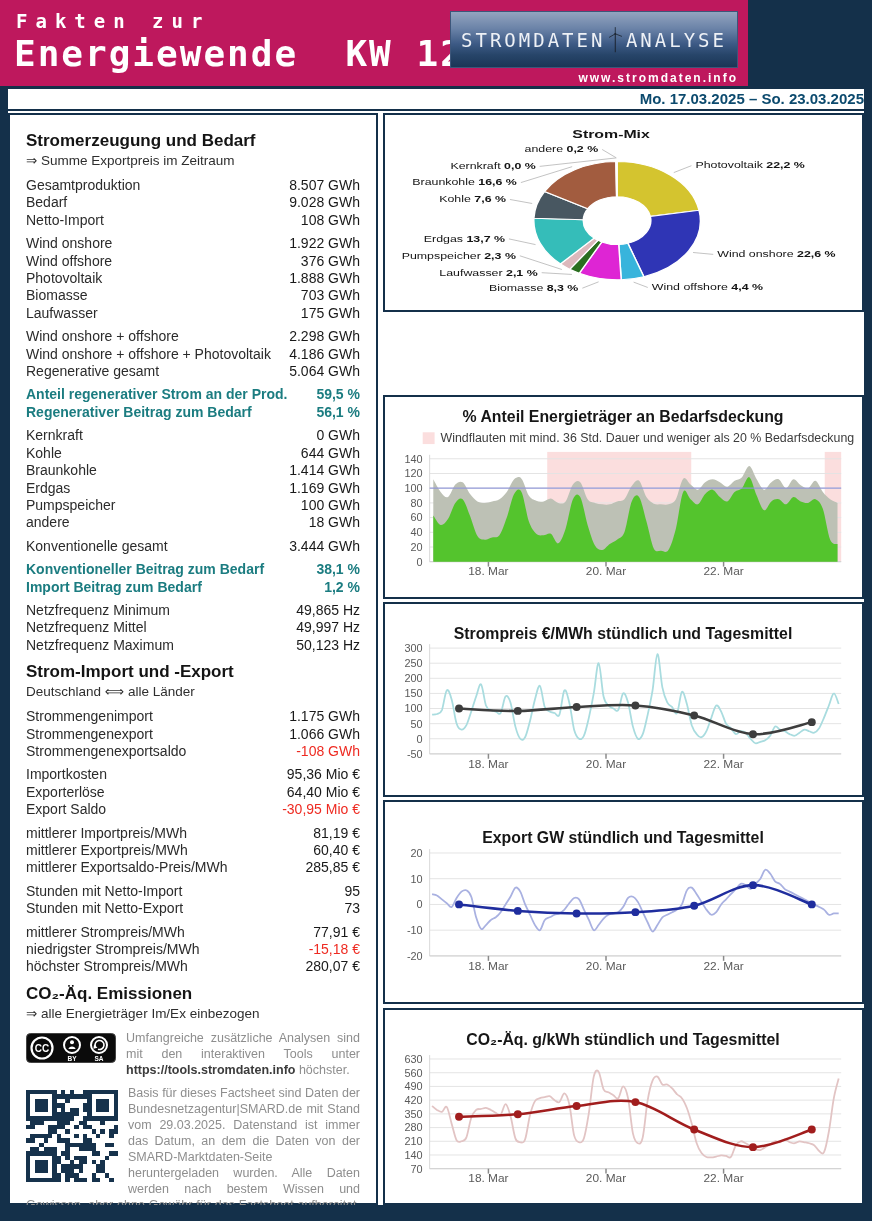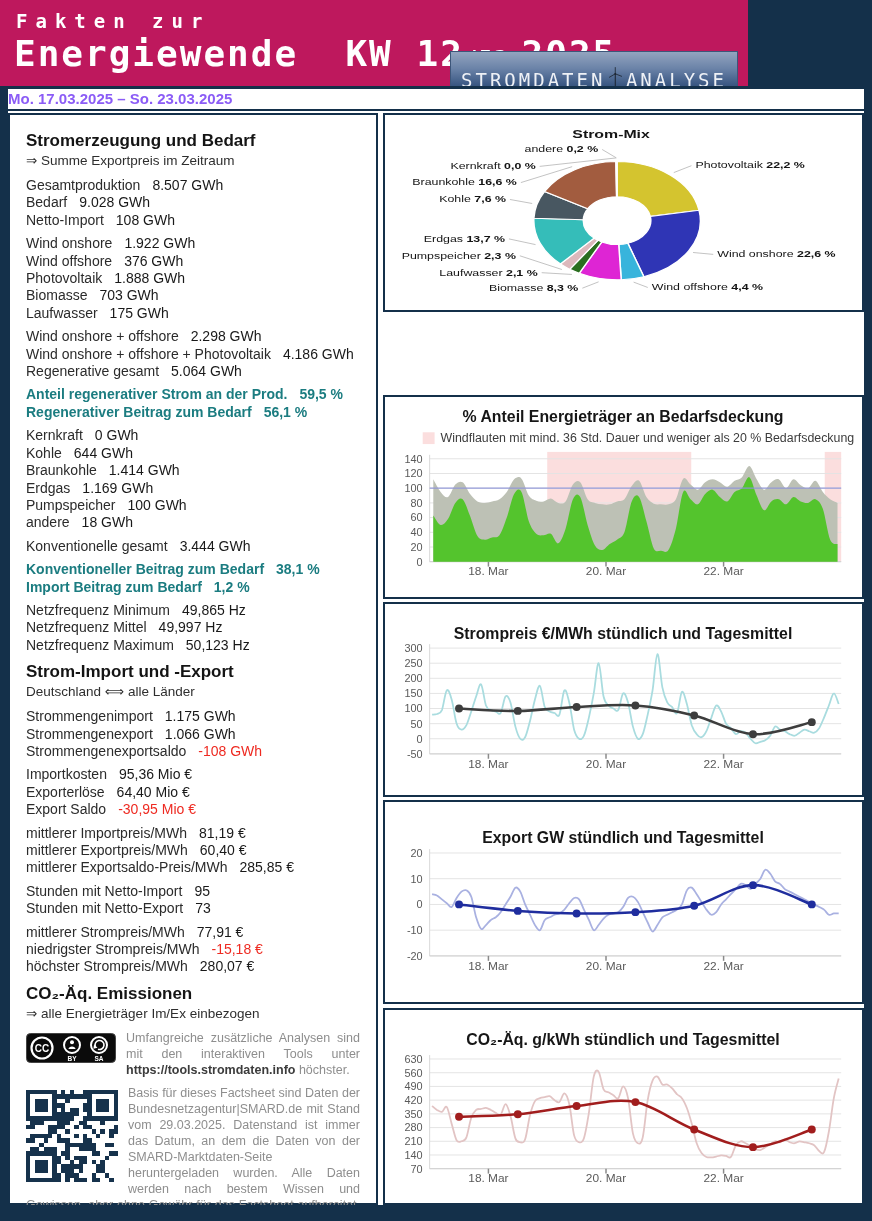--- a/index.html
+++ b/index.html
@@ -9,40 +9,40 @@
   .t1{position:absolute;left:16px;top:10px;color:#fff;font-family:"DejaVu Sans Mono",monospace;
       font-weight:bold;font-size:19px;letter-spacing:8px;white-space:pre;}
   .t2{position:absolute;left:14px;top:33px;color:#fff;font-family:"DejaVu Sans Mono",monospace;
       font-weight:bold;font-size:36px;letter-spacing:2px;white-space:pre;}
   .t2 .wk{font-size:22px;}
   .t2 .yr{margin-left:12px;}
   .logo{position:absolute;right:10px;top:11px;width:288px;}
   .logo-img{height:57px;border:1px solid #3d567a;box-sizing:border-box;display:flex;align-items:center;
       justify-content:space-between;padding:0 10px;
       background:linear-gradient(180deg,#93a4bf 0%,#6b83a8 30%,#3d5a85 58%,#274569 78%,#1b3556 100%);
-      color:#eef1f6;font-family:"DejaVu Sans Mono",monospace;font-size:19px;letter-spacing:3px;margin-top:40px;}
+      color:#eef1f6;font-family:"DejaVu Sans Mono",monospace;font-size:19px;letter-spacing:3px;}
   .logo-url{text-align:right;color:#fff;font-weight:bold;font-size:12px;letter-spacing:2px;margin-top:3px;}
   .content{position:absolute;left:8px;top:86px;width:856px;height:1119px;background:#fff;}
   .datebar{position:absolute;left:0;top:0;width:856px;height:25px;background:#fff;box-sizing:border-box;
-      border-top:3px solid #14304a;border-bottom:2px solid #14304a;text-align:left;
-      font-weight:bold;font-size:15px;color:#8b5cf6;line-height:19px;}
+      border-top:3px solid #14304a;border-bottom:2px solid #14304a;text-align:right;
+      font-weight:bold;font-size:15px;color:#0c4a6e;line-height:19px;}
   .panel{position:absolute;background:#fff;border:2px solid #14304a;box-sizing:border-box;}
   .left{left:0;top:27px;width:370px;height:1092px;padding:8px 16px 8px 16px;}
   .p1{left:375px;top:27px;width:481px;height:199px;}
   .p2{left:375px;top:309px;width:481px;height:204px;}
   .p3{left:375px;top:516px;width:481px;height:195px;}
   .p4{left:375px;top:714px;width:481px;height:204px;}
   .p5{left:375px;top:922px;width:481px;height:197px;}
   .chart-svg{position:absolute;left:0;top:0;width:100%;height:100%;}
   .ct{font-weight:bold;font-size:16px;fill:#161616;text-anchor:middle;font-family:"Liberation Sans",sans-serif;}
   .lg{font-size:12.5px;fill:#3c3c3c;}
   .sec-title{font-size:17px;font-weight:bold;color:#141414;margin:8px 0 0 0;}
   .sec-sub{font-size:13.5px;color:#2e2e2e;margin:1px 0 9px 0;}
   .grp{margin-bottom:6px;}
-  .row{display:flex;justify-content:flex-start;font-size:14px;line-height:17.4px;color:#2b2b2b;gap:12px;}
+  .row{display:flex;justify-content:space-between;font-size:14px;line-height:17.4px;color:#2b2b2b;gap:12px;}
   .row .val{color:#191919;text-align:right;white-space:nowrap;}
   .row.teal, .row.teal .val{color:#1b7c80;font-weight:bold;}
   .val.red{color:#ee2a21 !important;}
   .infobox{margin-top:10px;font-size:12.5px;color:#8e8e8e;text-align:justify;line-height:1.27;}
   .infobox p{margin:0 0 8px 0;}
   .ccbadge{float:left;margin:2px 10px 4px 0;}
   .qr{float:left;margin:4px 10px 2px 0;}
   .link{color:#3c3c3c;font-weight:bold;}
   .footer{position:absolute;left:0;top:1205px;width:872px;height:16px;background:#14304a;}
 </style>

